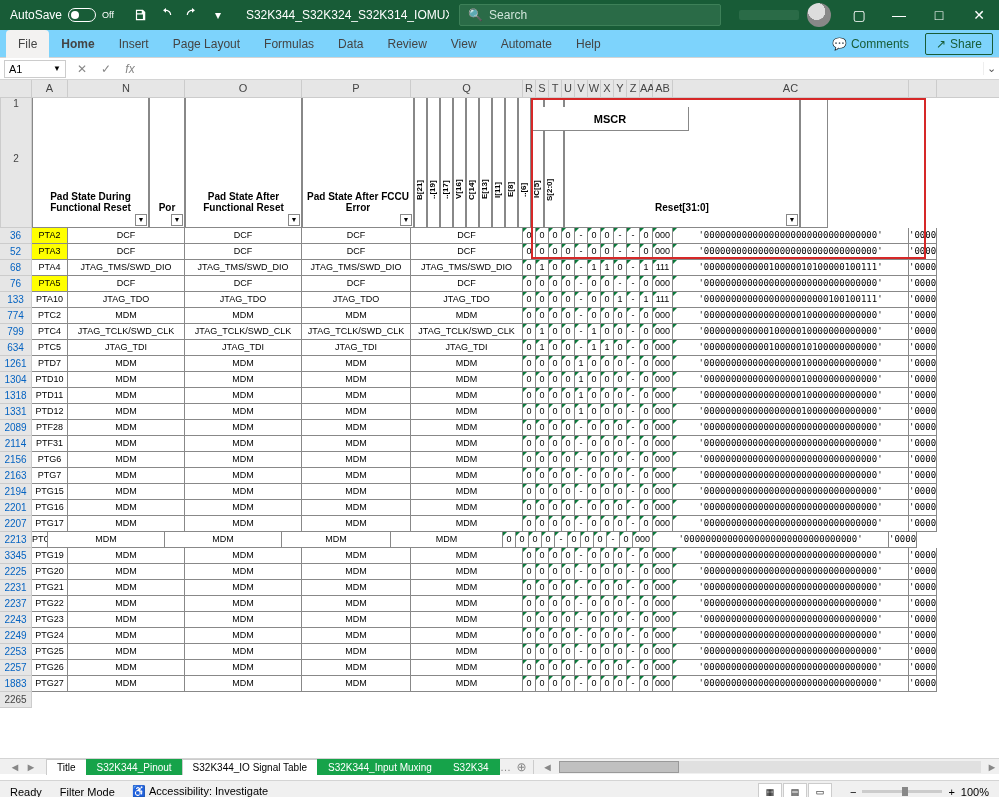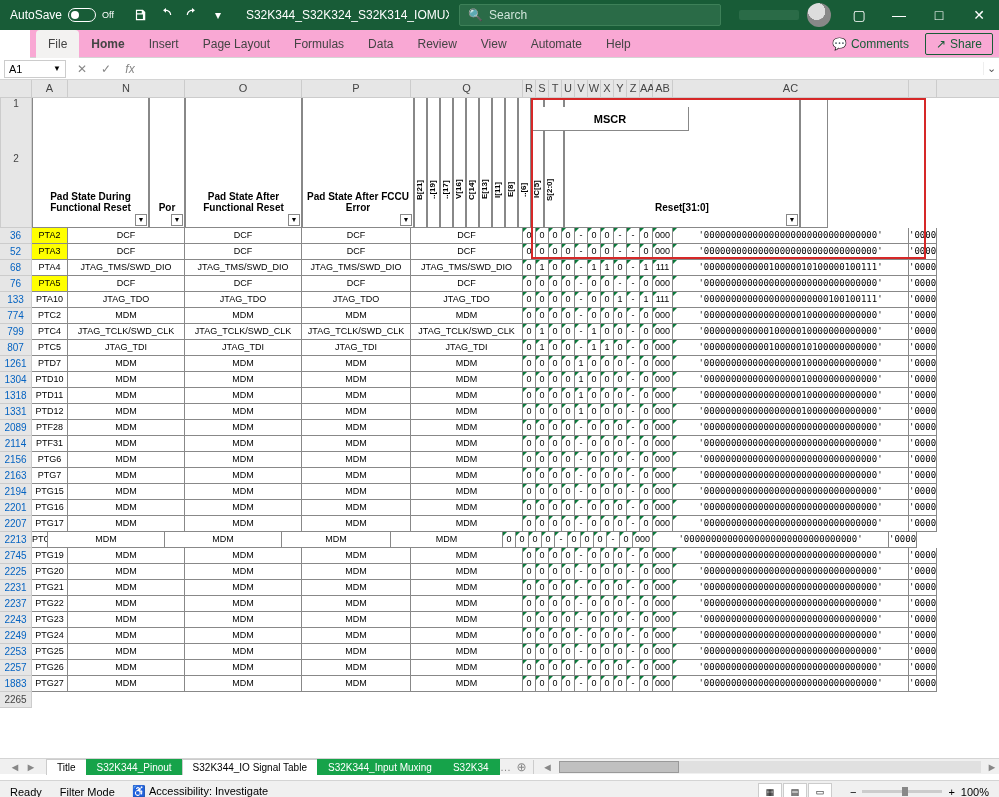--- a/index.html
+++ b/index.html
@@ -10,21 +10,21 @@
 .toggle { width: 28px; height: 14px; border: 1px solid #fff; border-radius: 8px; position: relative; }
 .toggle::after { content: ""; position: absolute; width: 8px; height: 8px; background: #fff; border-radius: 50%; top: 2px; left: 2px; }
 .qat { display: flex; gap: 6px; padding: 0 6px; }
 .qat-icon { width: 20px; height: 20px; display: flex; align-items: center; justify-content: center; color: #fff; }
 .doc-title { flex: 1; text-align: left; padding-left: 12px; white-space: nowrap; overflow: hidden; }
 .search-box { flex: 1.2; max-width: 290px; background: #2a6b47; border: 1px solid #3d8058; height: 22px; display: flex; align-items: center; padding: 0 8px; color: #d0e5da; border-radius: 2px; margin: 0 10px; }
 .user-area { display: flex; align-items: center; gap: 8px; padding: 0 8px; }
 .win-controls { display: flex; }
 .win-btn { width: 40px; height: 30px; display: flex; align-items: center; justify-content: center; color: #fff; font-size: 14px; }
 
-.ribbon-tabs { height: 28px; background: #f9a8d4; display: flex; align-items: center; border-bottom: 1px solid #d4d4d4; padding: 0 6px; position: relative; margin-left: 30px; }
+.ribbon-tabs { height: 28px; background: #7dd3fc; display: flex; align-items: center; border-bottom: 1px solid #d4d4d4; padding: 0 6px; position: relative; }
 .rtab { padding: 0 12px; height: 28px; line-height: 28px; font-size: 12px; color: #444; }
 .rtab.active { font-weight: 600; }
 .rtab:nth-child(1) { background: #f3f2f1; border-radius: 4px 4px 0 0; }
 .rtab-spacer { flex: 1; }
 .comments-btn, .share-btn { display: flex; align-items: center; gap: 4px; padding: 0 10px; height: 22px; font-size: 12px; }
 .share-btn { border: 1px solid #185c37; color: #185c37; border-radius: 2px; margin-left: 6px; }
 .comments-btn { color: #185c37; }
 
 .formula-bar { height: 22px; display: flex; align-items: center; border-bottom: 1px solid #d4d4d4; background: #fff; }
 .name-box { width: 62px; border: 1px solid #ccc; height: 18px; margin: 0 4px; padding: 0 4px; font-size: 11px; display: flex; align-items: center; justify-content: space-between; }
@@ -380,21 +380,21 @@
           <div class="cell bit green-tri" style="width: 13px;">1</div>
           <div class="cell bit green-tri" style="width: 13px;">0</div>
           <div class="cell bit green-tri" style="width: 13px;">0</div>
           <div class="cell bit green-tri" style="width: 13px;">-</div>
           <div class="cell bit green-tri" style="width: 13px;">0</div>
           <div class="cell bit green-tri" style="width: 20px;">000</div>
           <div class="cell mono green-tri" style="width: 236px;">'00000000000010000010000000000000'</div>
           <div class="cell mono" style="width: 28px; text-align: left;">'00000</div>
         </div>
         <div class="drow">
-          <div class="rn">807</div>
+          <div class="rn">634</div>
           <div class="cell port" style="width: 36px;">PTC5</div>
           <div class="cell" style="width: 117px;">JTAG_TDI</div>
           <div class="cell" style="width: 117px;">JTAG_TDI</div>
           <div class="cell" style="width: 109px;">JTAG_TDI</div>
           <div class="cell" style="width: 112px;">JTAG_TDI</div>
           <div class="cell bit green-tri" style="width: 13px;">0</div>
           <div class="cell bit green-tri" style="width: 13px;">1</div>
           <div class="cell bit green-tri" style="width: 13px;">0</div>
           <div class="cell bit green-tri" style="width: 13px;">0</div>
           <div class="cell bit green-tri" style="width: 13px;">-</div>
@@ -653,21 +653,21 @@
           <div class="cell bit green-tri" style="width: 13px;">0</div>
           <div class="cell bit green-tri" style="width: 13px;">0</div>
           <div class="cell bit green-tri" style="width: 13px;">0</div>
           <div class="cell bit green-tri" style="width: 13px;">-</div>
           <div class="cell bit green-tri" style="width: 13px;">0</div>
           <div class="cell bit green-tri" style="width: 20px;">000</div>
           <div class="cell mono green-tri" style="width: 236px;">'00000000000000000000000000000000'</div>
           <div class="cell mono" style="width: 28px; text-align: left;">'00000</div>
         </div>
         <div class="drow">
-          <div class="rn">2745</div>
+          <div class="rn">3345</div>
           <div class="cell port" style="width: 36px;">PTG19</div>
           <div class="cell" style="width: 117px;">MDM</div>
           <div class="cell" style="width: 117px;">MDM</div>
           <div class="cell" style="width: 109px;">MDM</div>
           <div class="cell" style="width: 112px;">MDM</div>
           <div class="cell bit green-tri" style="width: 13px;">0</div>
           <div class="cell bit green-tri" style="width: 13px;">0</div>
           <div class="cell bit green-tri" style="width: 13px;">0</div>
           <div class="cell bit green-tri" style="width: 13px;">0</div>
           <div class="cell bit green-tri" style="width: 13px;">-</div>

